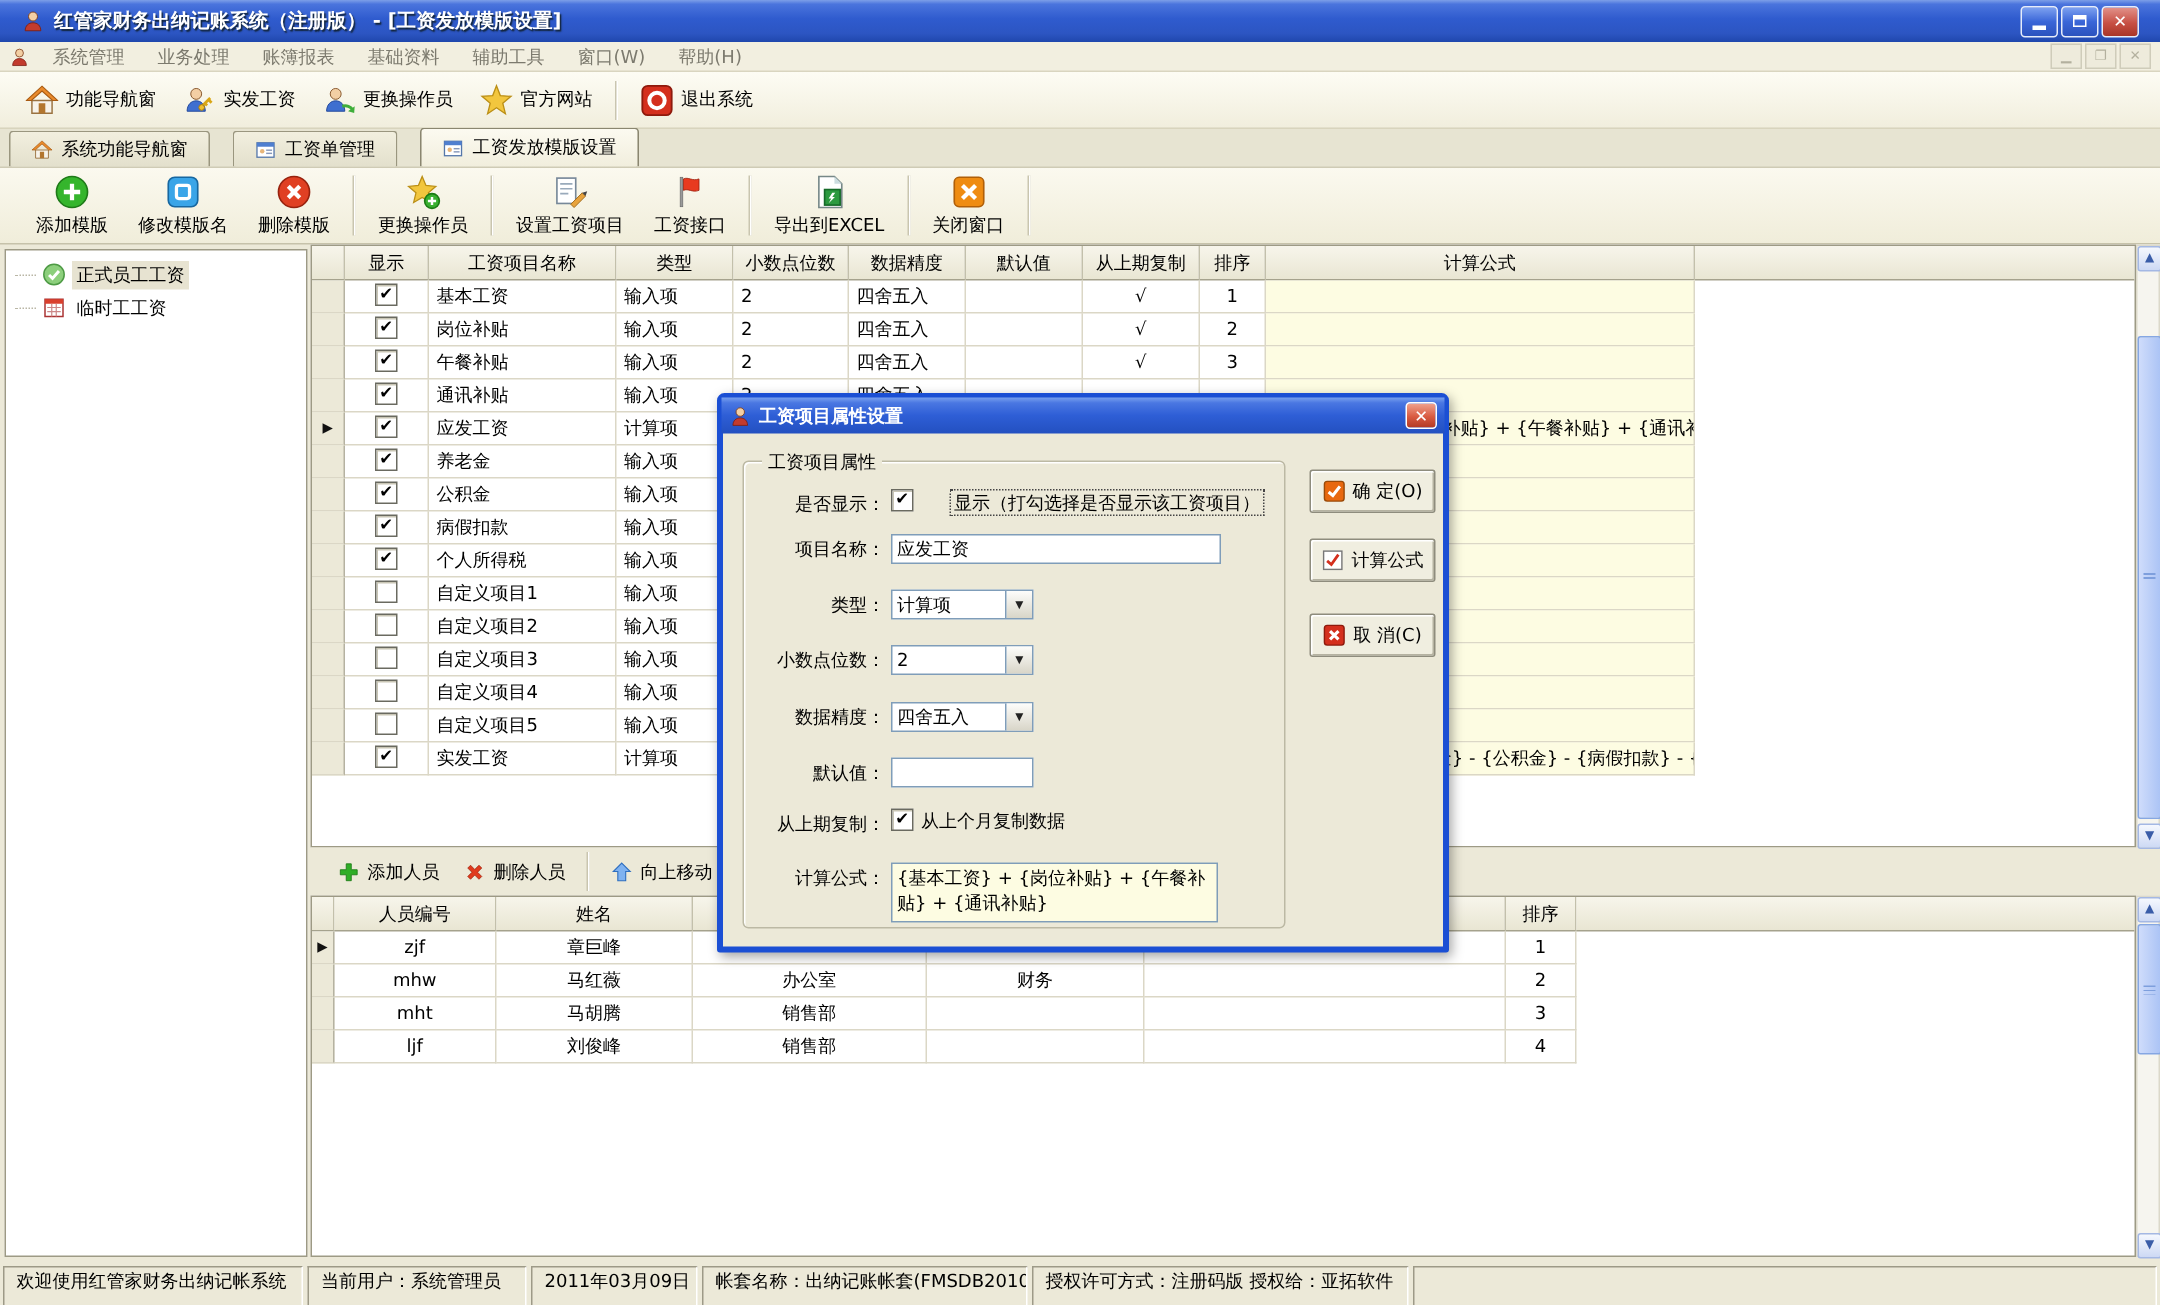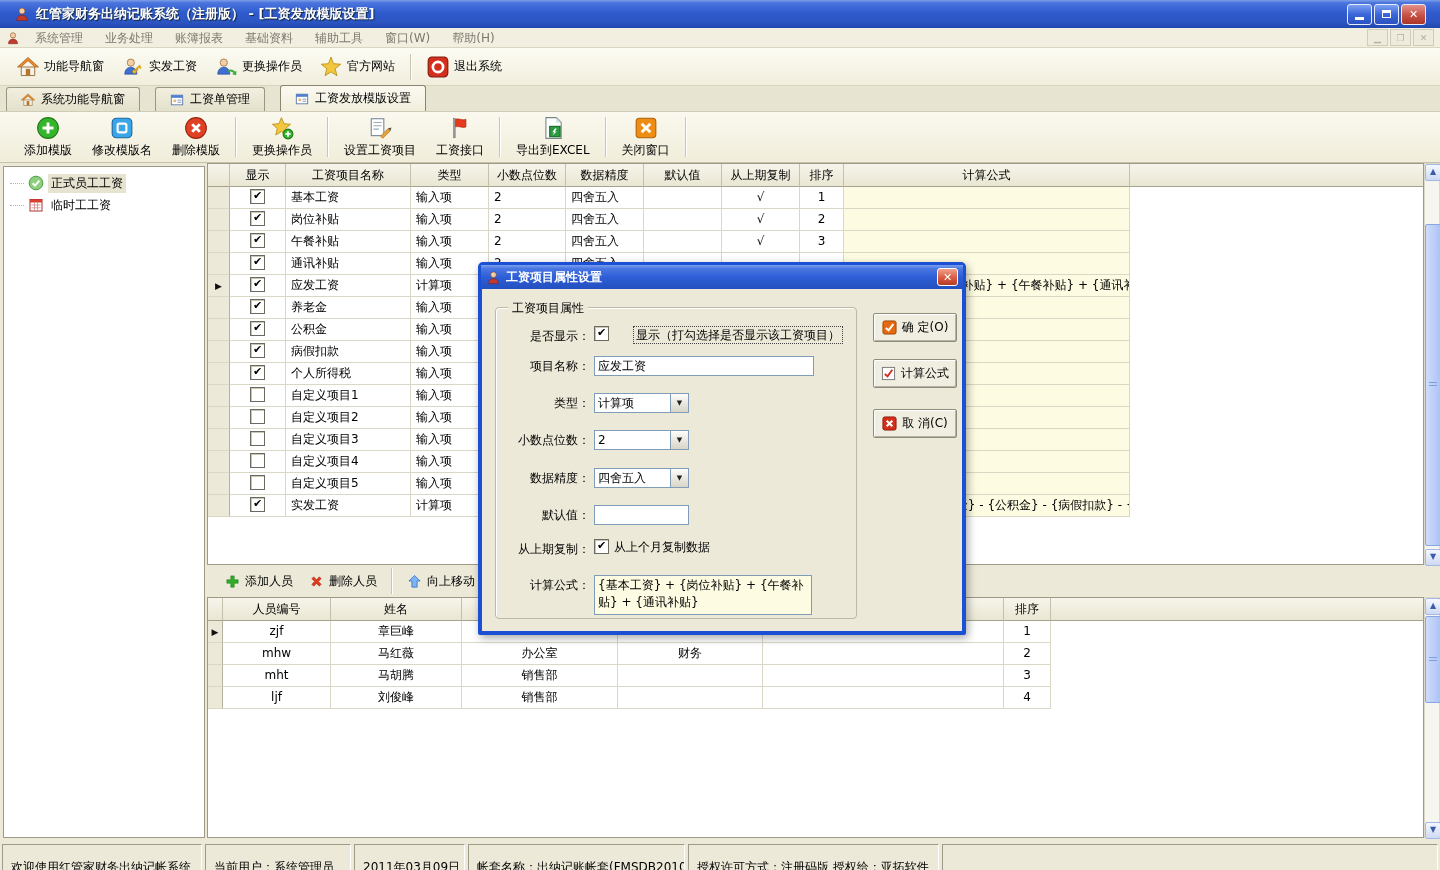--- a/index.html
+++ b/index.html
@@ -89,21 +89,21 @@
   .vs-btn{position:absolute;left:0;width:14px;height:15px;background:linear-gradient(180deg,#f5f8fe,#cdd9f4);
     border:1px solid #a4b8e4;border-radius:2px;color:#3a5da8;font-size:8px;line-height:14px;text-align:center;}
   .vs-thumb{position:absolute;left:0;width:14px;background:linear-gradient(90deg,#cfdcfb,#acc4f5);
     border:1px solid #86a7e3;border-radius:2px;}
   .vs-thumb i{position:absolute;left:3px;right:3px;top:50%;height:6px;margin-top:-3px;
     background:repeating-linear-gradient(180deg,#7e9fdd 0,#7e9fdd 1px,transparent 1px,transparent 3px);}
 
   
   .statusbar{position:absolute;left:0;top:845px;width:1440px;height:25px;background:#ece9d8;
     display:flex;align-items:center;padding:0 2px;box-sizing:border-box;gap:3px;}
-  .st-seg{height:28px;line-height:19px;padding:13px 8px;box-sizing:border-box;white-space:nowrap;overflow:hidden;
+  .st-seg{height:28px;line-height:19px;padding:0 8px;box-sizing:border-box;white-space:nowrap;overflow:hidden;
     border:1px solid;border-color:#9d9a87 #fff #fff #9d9a87;}
   .st-seg.fill{flex:1;}
 
   
   .dialog{position:absolute;left:478px;top:262px;width:488px;height:373px;z-index:40;
     border:4px solid var(--c-dlgborder,#1b4fd4);border-radius:5px 5px 2px 2px;box-sizing:border-box;
     background:#ece9d8;box-shadow:2px 3px 8px rgba(0,0,0,.35);}
   .dlg-title{position:absolute;left:-1px;top:-1px;right:-1px;height:24px;
     background:linear-gradient(180deg,#79a0ee 0%,#4a77e2 15%,#2e5ed6 50%,#2350c0 100%);
     display:flex;align-items:center;padding:0 5px;color:#fff;font-weight:bold;gap:5px;}

